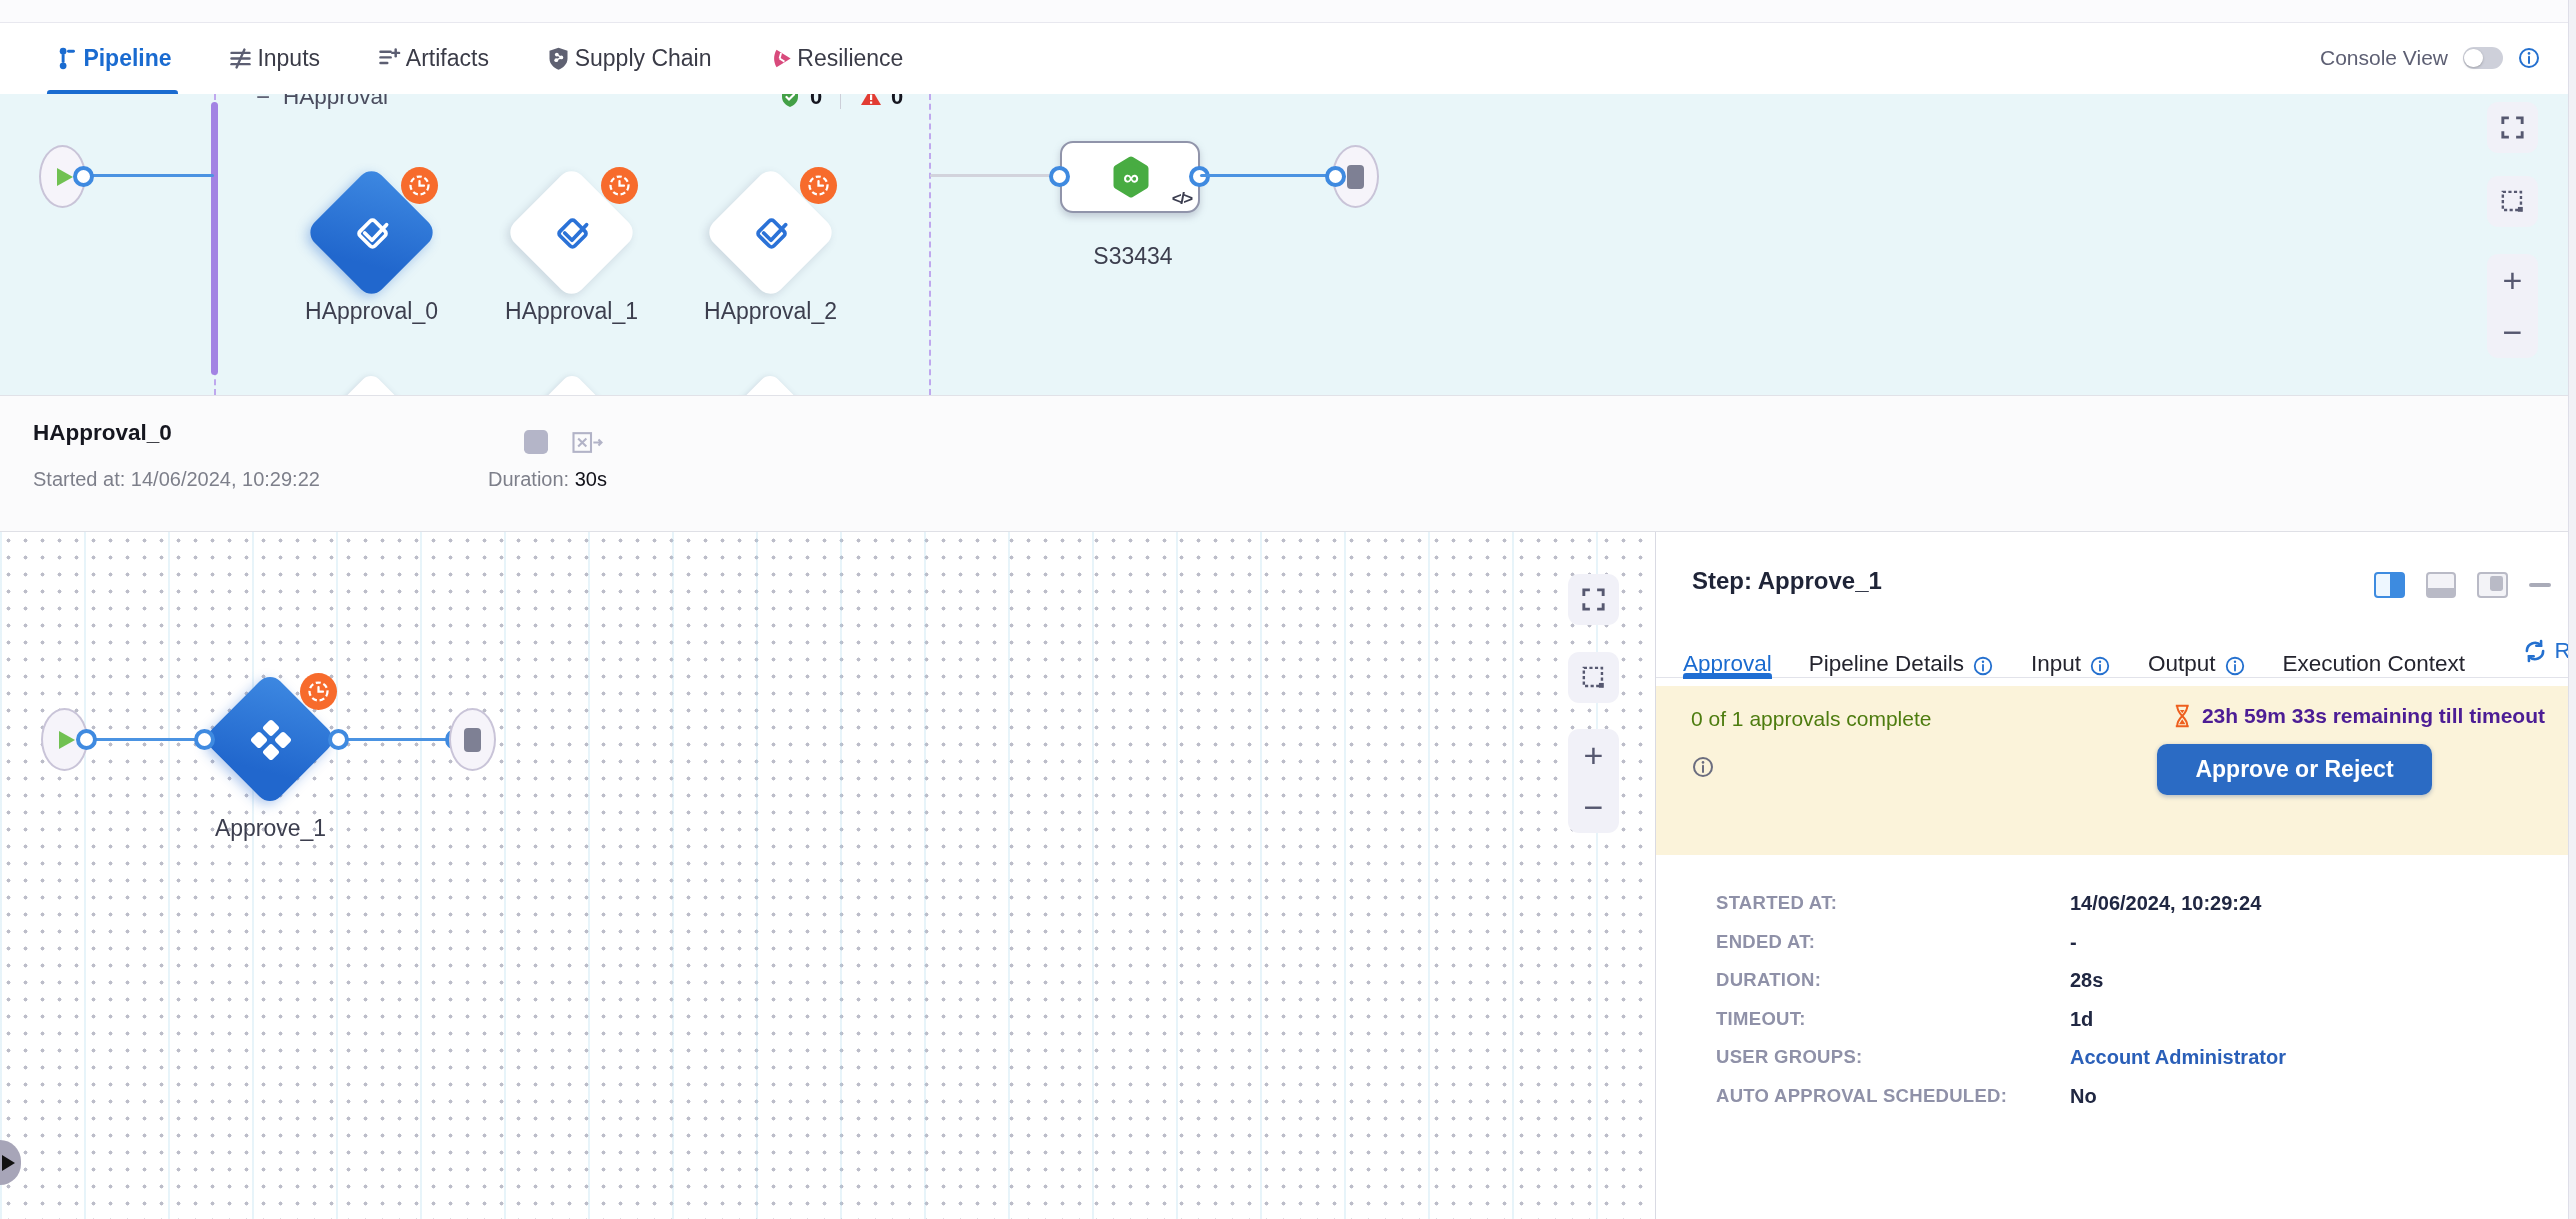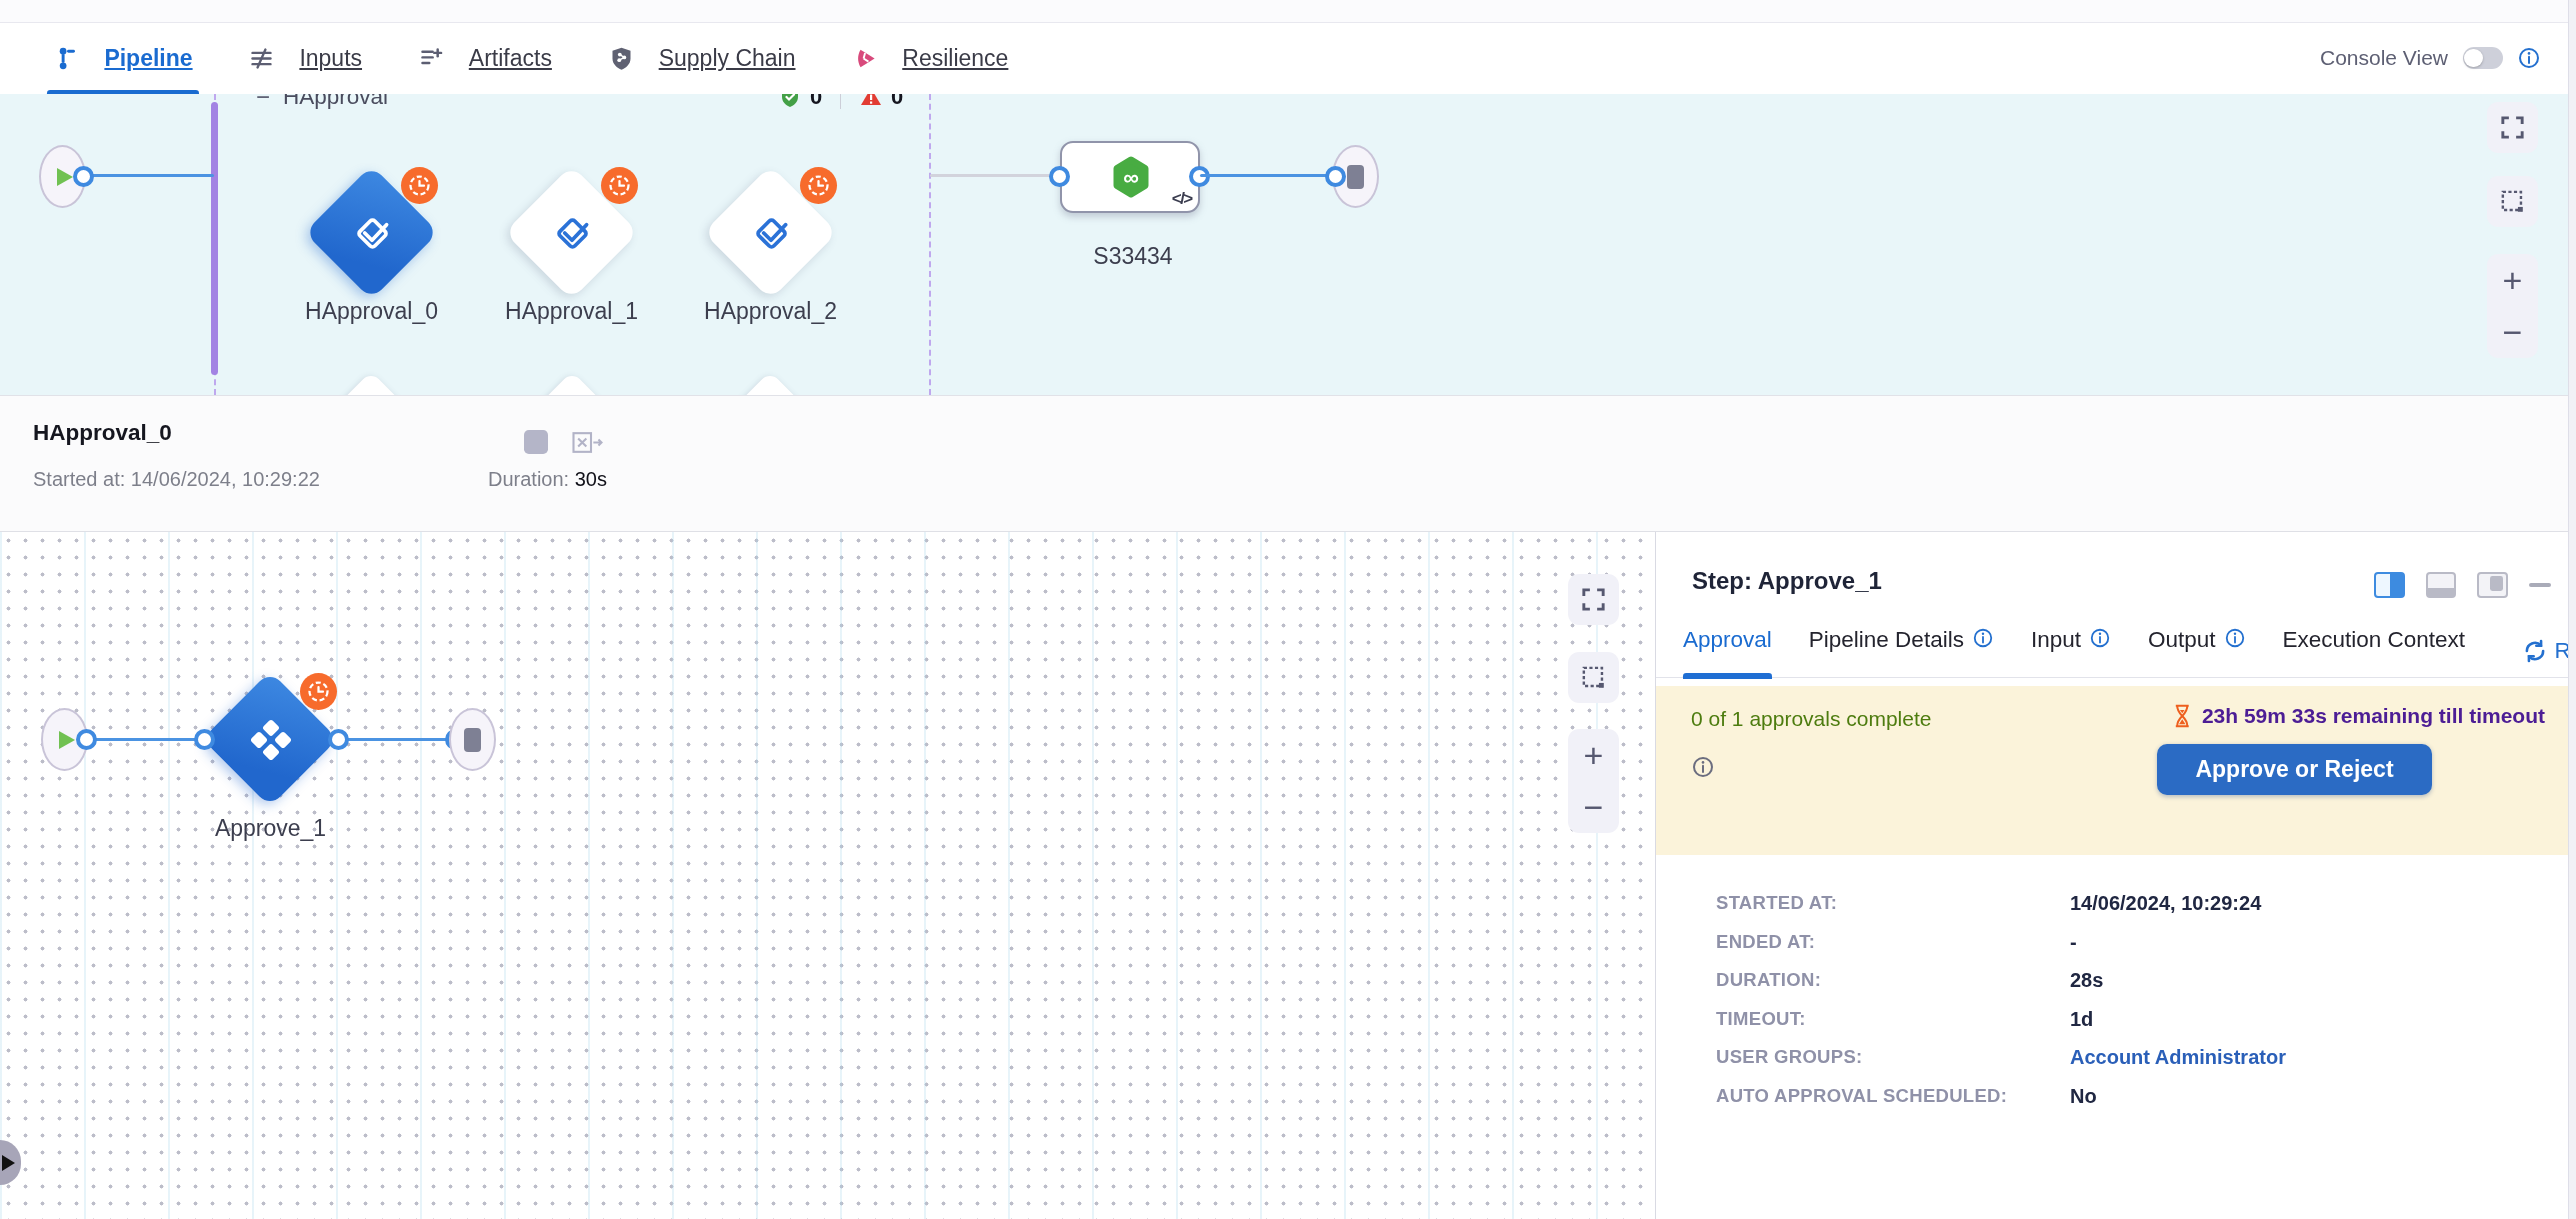--- a/index.html
+++ b/index.html
@@ -5,22 +5,22 @@
   * { margin:0; padding:0; box-sizing:border-box; }
   html,body { width:2576px; height:1220px; overflow:hidden; background:#fff;
               font-family:"Liberation Sans", sans-serif; color:#24242e; }
 
   
   #topstrip { position:absolute; left:0; top:0; width:2576px; height:22.5px;
               background:#fbfbfd; border-bottom:1.6px solid #e8e8ef; }
   #nav { position:absolute; left:0; top:22.5px; width:2576px; height:72px; background:#fff;
          border-bottom:1.6px solid #dcdde4; display:flex; align-items:center;
          padding:0 35px 0 47px; gap:43px; }
-  .ntab { display:flex; align-items:center; gap:24px; height:100%; position:relative;
-          padding:0 6.4px; font-size:23px; color:#3a3b47; cursor:pointer; white-space:nowrap;text-decoration:underline; }
+  .ntab { display:flex; align-items:center; gap:3px; height:100%; position:relative;
+          padding:0 6.4px; font-size:23px; color:#3a3b47; cursor:pointer; white-space:nowrap; }
   .ntab svg { width:27px; height:27px; }
   .ntab.active { color:#1a6bd0; font-weight:700; }
   .ntab.active::after { content:""; position:absolute; left:0; right:0; bottom:-1.6px;
           height:5.6px; background:#1a6bd0; border-radius:3.2px 3.2px 0 0; }
   #consolegrp { margin-left:auto; display:flex; align-items:center; gap:14.5px;
           font-size:21px; color:#5d5f73; }
   .toggle { width:40px; height:22px; border-radius:11.2px; background:#ced0da; position:relative; }
   .toggle .knob { position:absolute; left:1.6px; top:1.6px; width:18.5px; height:18.5px;
           border-radius:50%; background:#fff; box-shadow:0 0.8px 2.4px rgba(0,0,0,.25); }
 
@@ -100,21 +100,21 @@
   .pi { width:30.5px; height:26px; border-radius:4px; position:relative; }
   .pi1 { border:2.4px solid #3d8be0; background:#eef7ff; }
   .pi1 .fill { position:absolute; right:0; top:0; bottom:0; width:13px; background:#3d8be0; }
   .pi2 { border:2.4px solid #b9bac6; background:#f3f3f7; }
   .pi2 .fill { position:absolute; left:0; right:0; bottom:0; height:8px; background:#b9bac6; }
   .pi3 { border:2.4px solid #b9bac6; background:#f3f3f7; }
   .pi3 .fill { position:absolute; right:2.4px; top:2.4px; bottom:4.8px; width:13px; background:#b9bac6; border-radius:2.4px; }
   .mindash { width:22.5px; height:4.8px; border-radius:2.4px; background:#a9abb8; cursor:pointer; }
   #ptabs { position:absolute; left:0; right:0; top:95px; height:51px; border-bottom:1.6px solid #e2e3ea;
        display:flex; align-items:center; padding-left:27px; gap:37px; }
-  .ptab { display:flex; align-items:flex-start; gap:8px; font-size:22.5px; color:#24242e;
+  .ptab { display:flex; align-items:flex-end; gap:8px; font-size:22.5px; color:#24242e;
        height:100%; position:relative; white-space:nowrap; cursor:pointer; }
   .ptab.active { color:#1a6bd0; }
   .ptab.active::after { content:""; position:absolute; left:0; right:0; bottom:-1.6px; height:5.6px;
        background:#1f6ed3; border-radius:3.2px 3.2px 0 0; }
   .ptab svg.info { width:22px; height:22px; }
   #refreshgrp { position:absolute; left:866px; top:106px; display:flex; align-items:center; gap:6.4px;
        color:#2470cf; font-size:22.5px; font-weight:500; }
   #refreshgrp svg { width:26px; height:26px; }
   #banner { position:absolute; left:0; top:154px; width:921px; height:169px; background:#fbf3da; }
   #banner .progress { position:absolute; left:35px; top:21px; font-size:21px; font-weight:400; color:#4d7c0f; }

